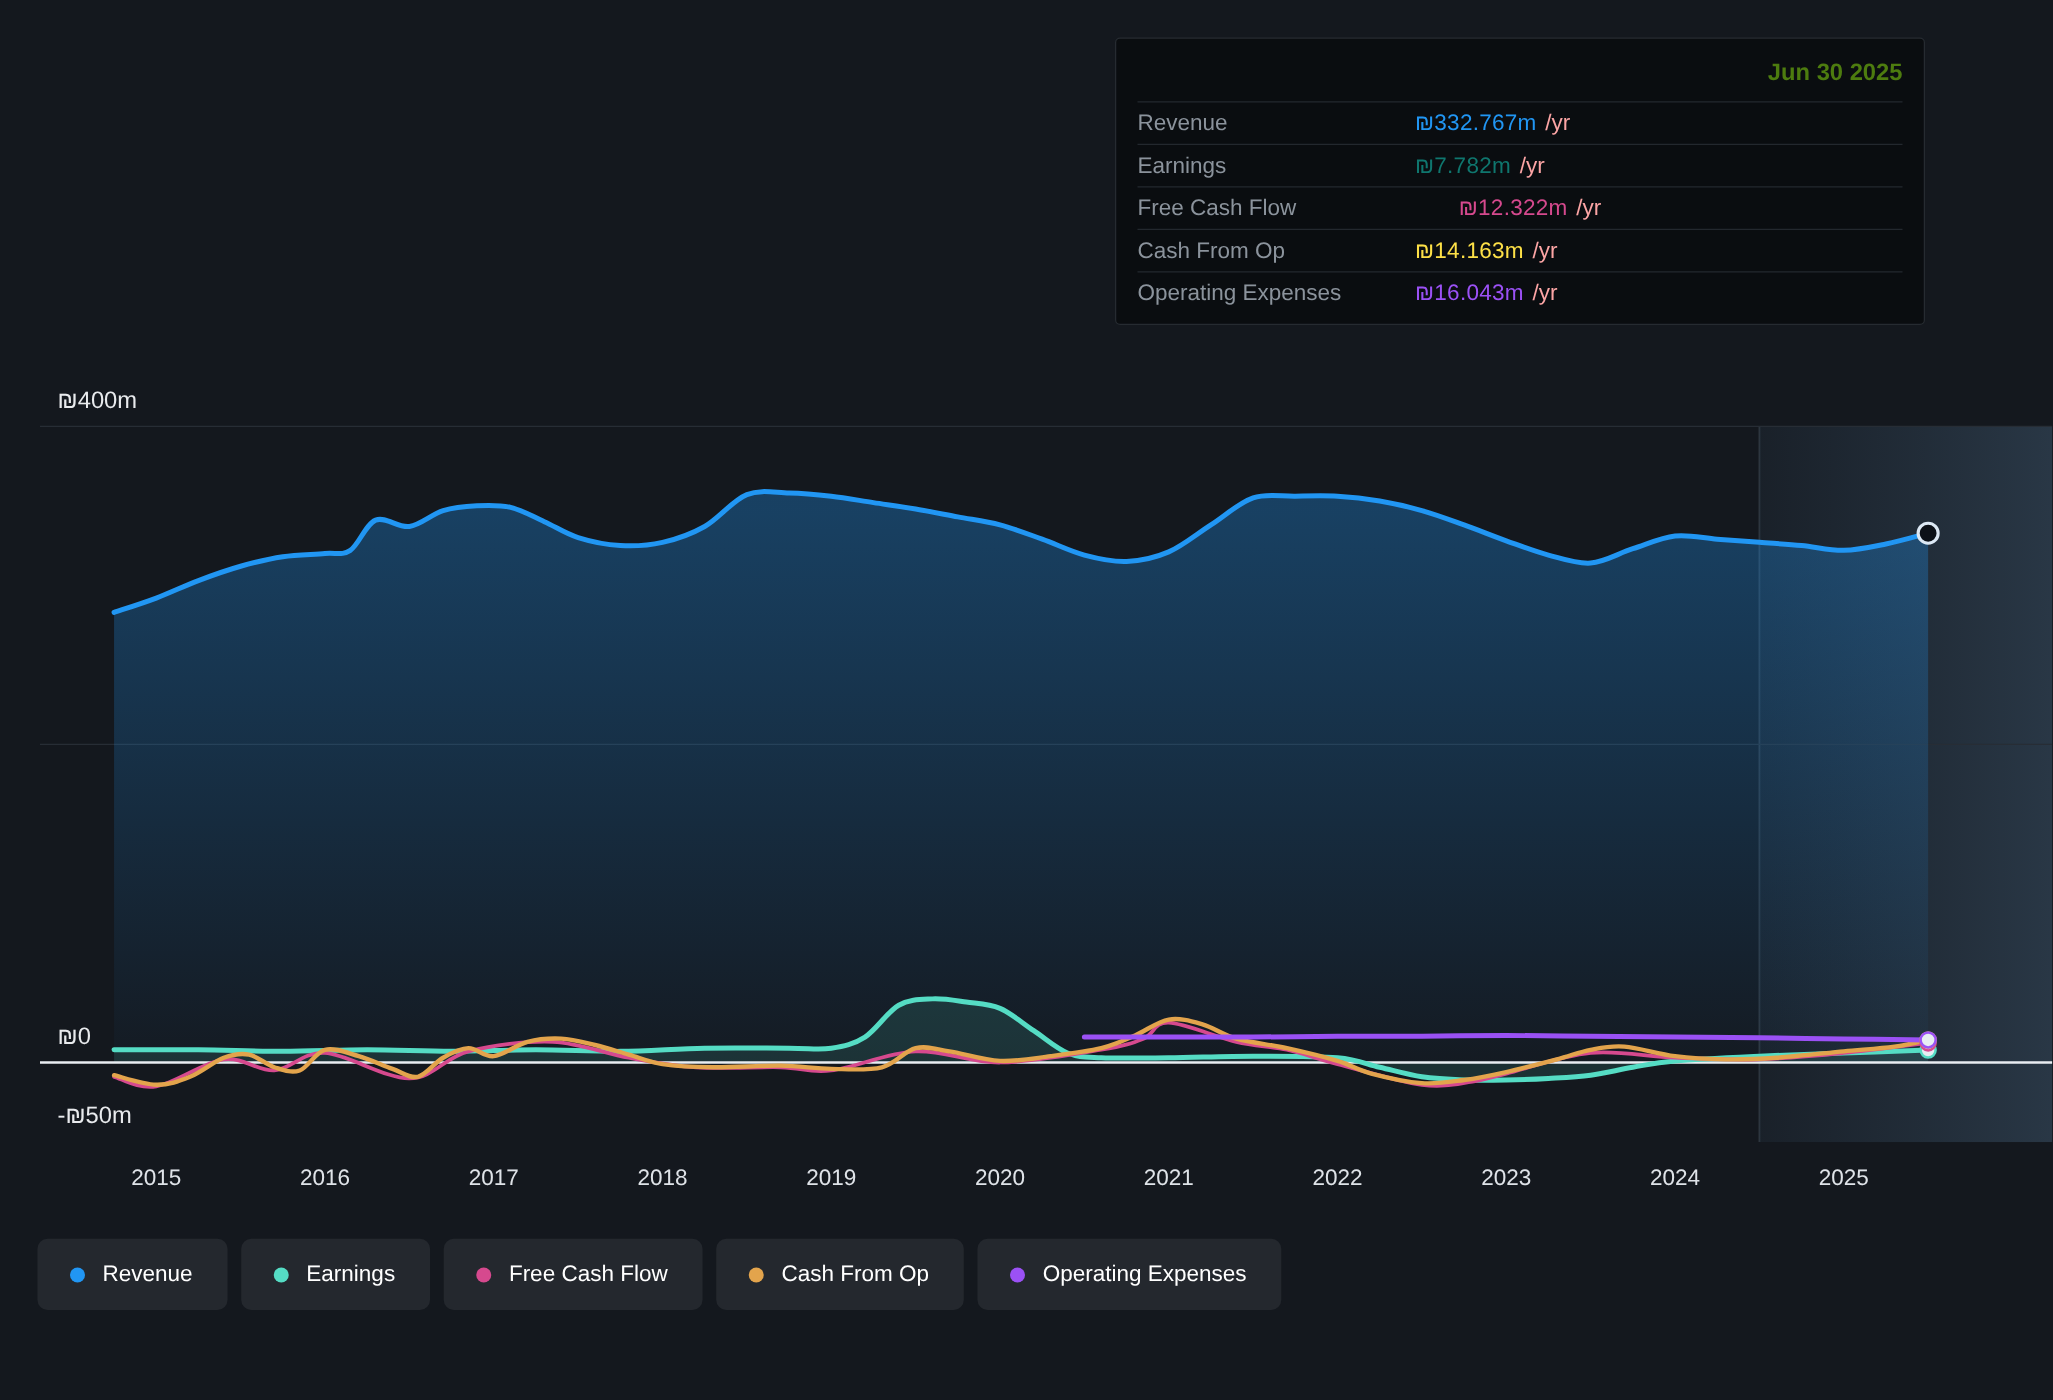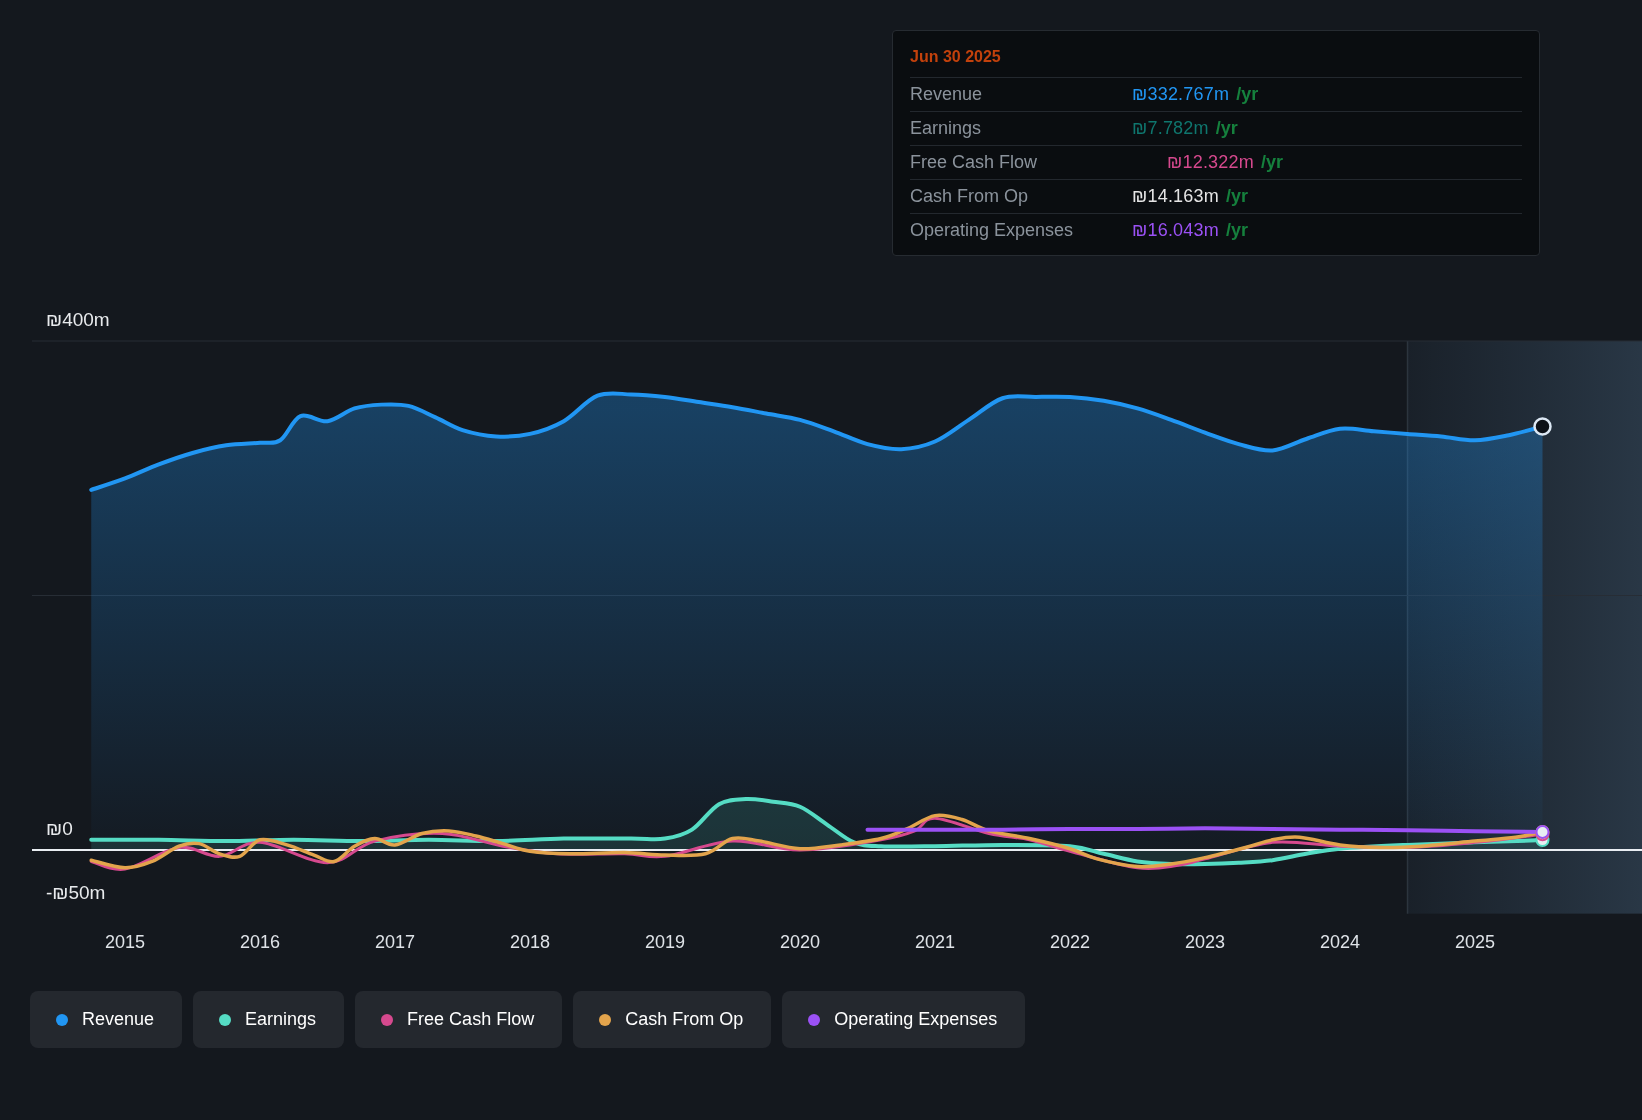--- a/index.html
+++ b/index.html
@@ -7,26 +7,26 @@
     width:1642px;height:1120px;position:relative;overflow:hidden;
     background:#14181e;color:#fff;
     font-family:"Liberation Sans","DejaVu Sans",sans-serif;
   }
   
   .tooltip{
     position:absolute;left:892px;top:30px;width:648px;box-sizing:border-box;
     background:#0a0d10;border:1px solid #262b31;border-radius:4px;
     padding:13px 17px 8px 17px;z-index:6;
   }
-  .tooltip-title{font-size:16px;font-weight:bold;color:#c2410c;padding:4px 0 11px 0;}
+  .tooltip-title{font-size:19px;font-weight:bold;color:#4d7c0f;padding:4px 0 11px 0;text-align:right;}
   .t-row{display:flex;align-items:center;height:33px;font-size:18px;}
   .t-row.divider{border-top:1px solid #23282e;}
   .t-label{width:222px;color:#8b939c;flex:none;}
   .t-value{font-weight:400;letter-spacing:.2px;}
-  .t-unit{color:#15803d;font-weight:700;margin-left:7px;}
+  .t-unit{color:#fca5a5;font-weight:400;margin-left:7px;}
   
   #chart-wrap{position:absolute;left:0;top:300px;width:1418px;height:660px;}
   svg{display:block;}
   
   .legend{position:absolute;left:30px;top:991px;display:flex;gap:11px;}
   .pill{
     display:flex;align-items:center;gap:14px;height:57px;
     background:#24282e;border-radius:8px;padding:0 28px 0 26px;
     font-size:18px;color:#ffffff;cursor:pointer;user-select:none;
   }
@@ -48,21 +48,21 @@
         <span class="t-value" style="color: #0f766e;">₪7.782m</span>
         <span class="t-unit">/yr</span>
       </div>
       <div class="t-row divider">
         <span class="t-label">Free Cash Flow</span>
         <span class="t-value" style="color: rgb(214, 73, 142); margin-left: 35px;">₪12.322m</span>
         <span class="t-unit">/yr</span>
       </div>
       <div class="t-row divider">
         <span class="t-label">Cash From Op</span>
-        <span class="t-value" style="color: #e5e5e5;">₪14.163m</span>
+        <span class="t-value" style="color: #fde047;">₪14.163m</span>
         <span class="t-unit">/yr</span>
       </div>
       <div class="t-row divider">
         <span class="t-label">Operating Expenses</span>
         <span class="t-value" style="color: rgb(155, 81, 245);">₪16.043m</span>
         <span class="t-unit">/yr</span>
       </div>
     </div>
 </div>
 

